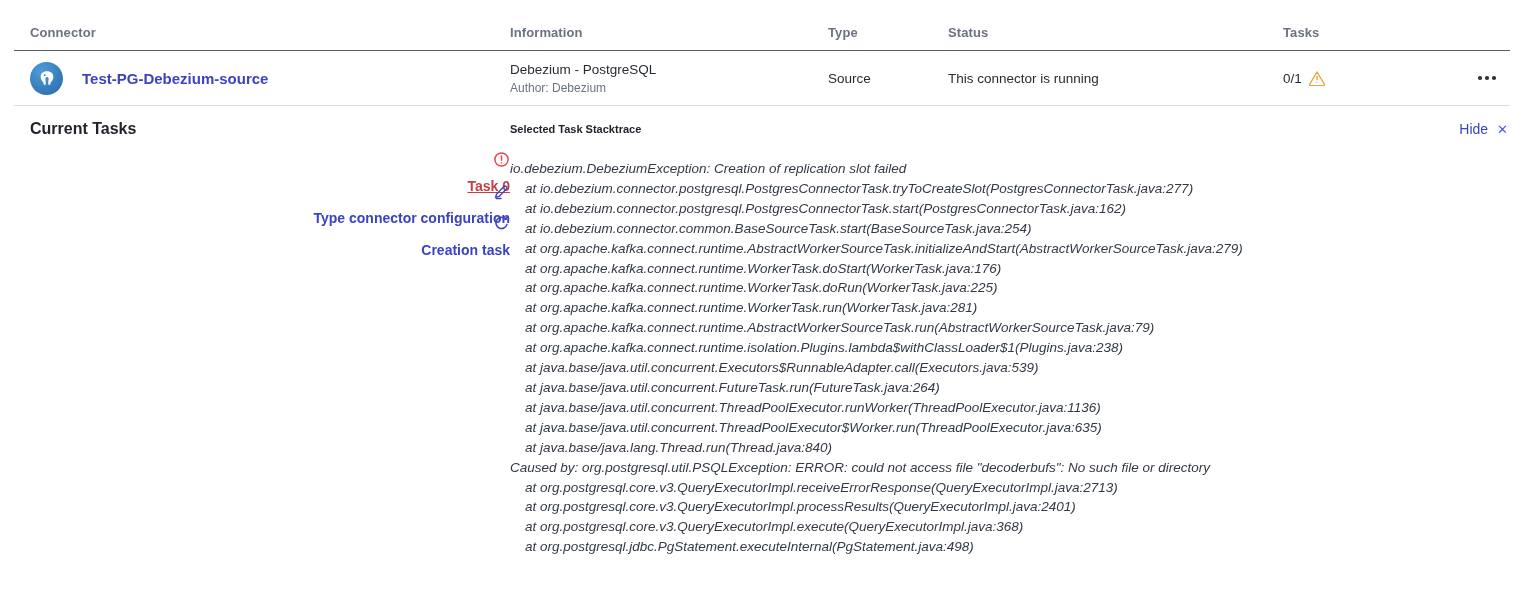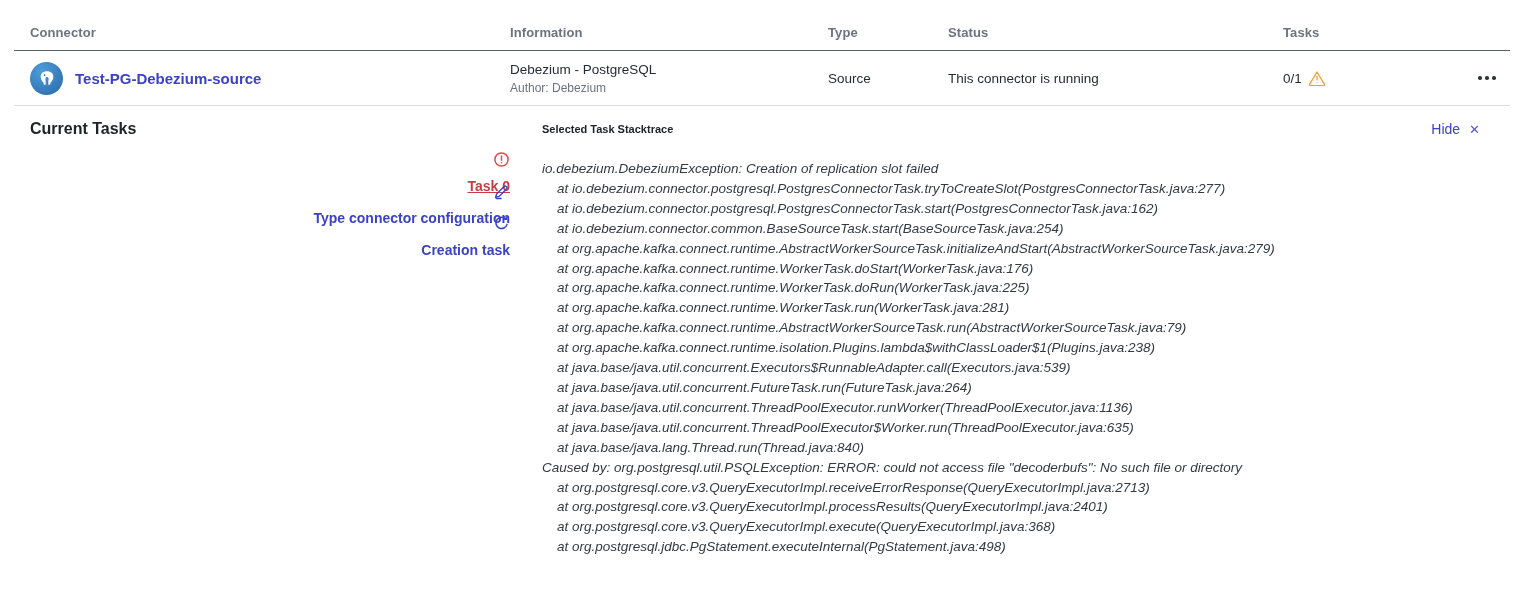--- a/index.html
+++ b/index.html
@@ -20,40 +20,40 @@
     height: 50px;
     padding-top: 14px;
     color: #6b7280;
     font-size: 13px;
     font-weight: 600;
     letter-spacing: .1px;
   }
   .sep { border: 0; border-top: 1px solid #dcdee3; margin: 0 14px; height: 0; }
   .sep.dark { border-top-color: #5b5f66; }
   .trow { height: 54px; }
-  .connector-cell { display: flex; align-items: center; gap: 12px; }
+  .connector-cell { display: flex; align-items: center; gap: 19px; }
   .pg-badge {
     width: 33px; height: 33px; border-radius: 50%;
     background: radial-gradient(circle at 35% 28%, #4f9cd9, #2767a8);
     display: flex; align-items: center; justify-content: center;
     flex: none;
   }
   .connector-link {
     color: #3b42c4; font-size: 15px; font-weight: 700;
     text-decoration: none; cursor: pointer;
   }
   .info-title { font-size: 13.5px; color: #272c33; }
   .info-author { font-size: 12px; color: #6b7280; margin-top: 4px; }
   .cell-text { font-size: 13.5px; color: #272c33; }
   .tasks-cell { display: flex; align-items: flex-end; gap: 6px; }
   .actions-cell { justify-self: end; padding-right: 26px; }
   .dots { display: flex; gap: 3.5px; cursor: pointer; padding: 6px 2px; }
   .dots i { width: 3.6px; height: 3.6px; border-radius: 50%; background: #30353c; }
 
-  .details { display: flex; padding: 13px 44px 0 30px; gap: 32px; }
+  .details { display: flex; padding: 13px 16px 0 30px; }
   .left-col { width: 480px; flex: none; }
   .right-col { flex: 1; min-width: 0; }
   .section-title { font-size: 16px; font-weight: 700; color: #20242a; line-height: 20px; }
   .task-list { margin-top: 12px; }
   .task-item {
     display: flex; align-items: flex-end; gap: 10px;
     height: 20px; margin-bottom: 12px;
     font-size: 14px; font-weight: 700; cursor: pointer; flex-direction: column;
   }
   .link-indigo { color: #3b42c4; }

